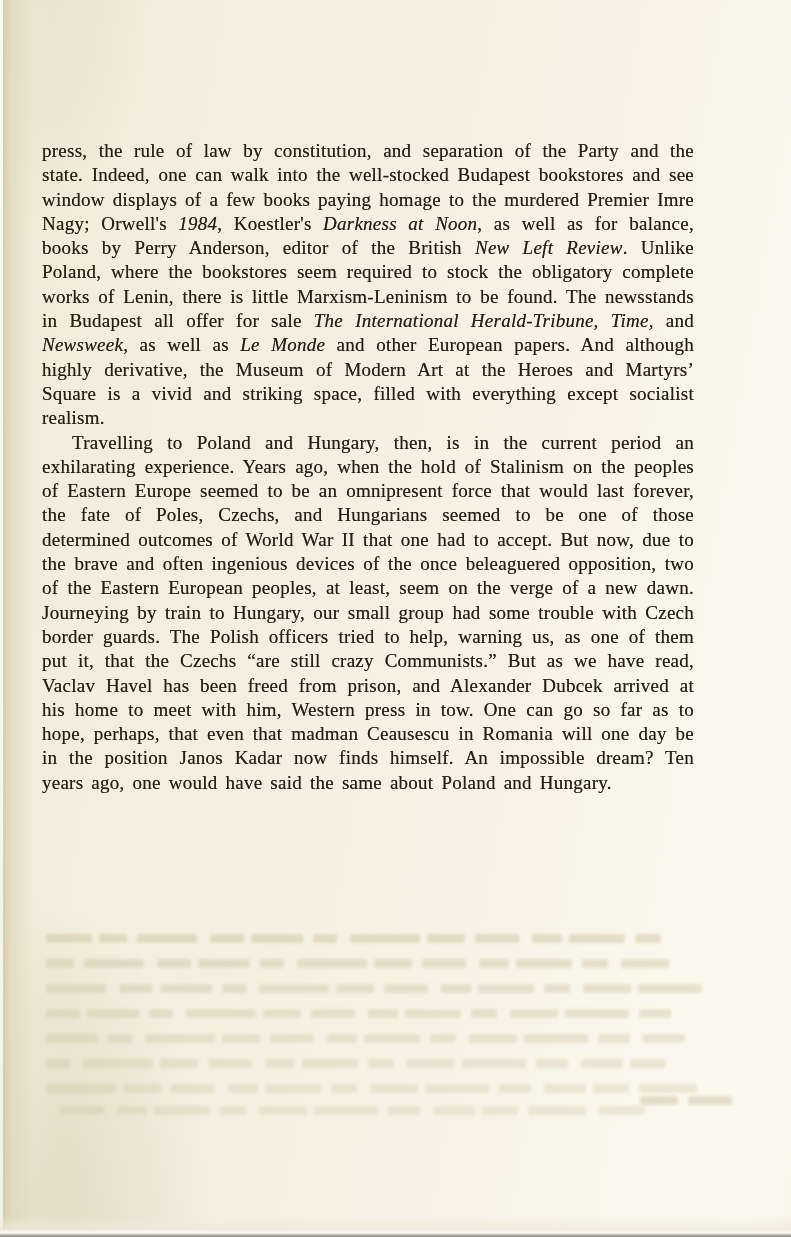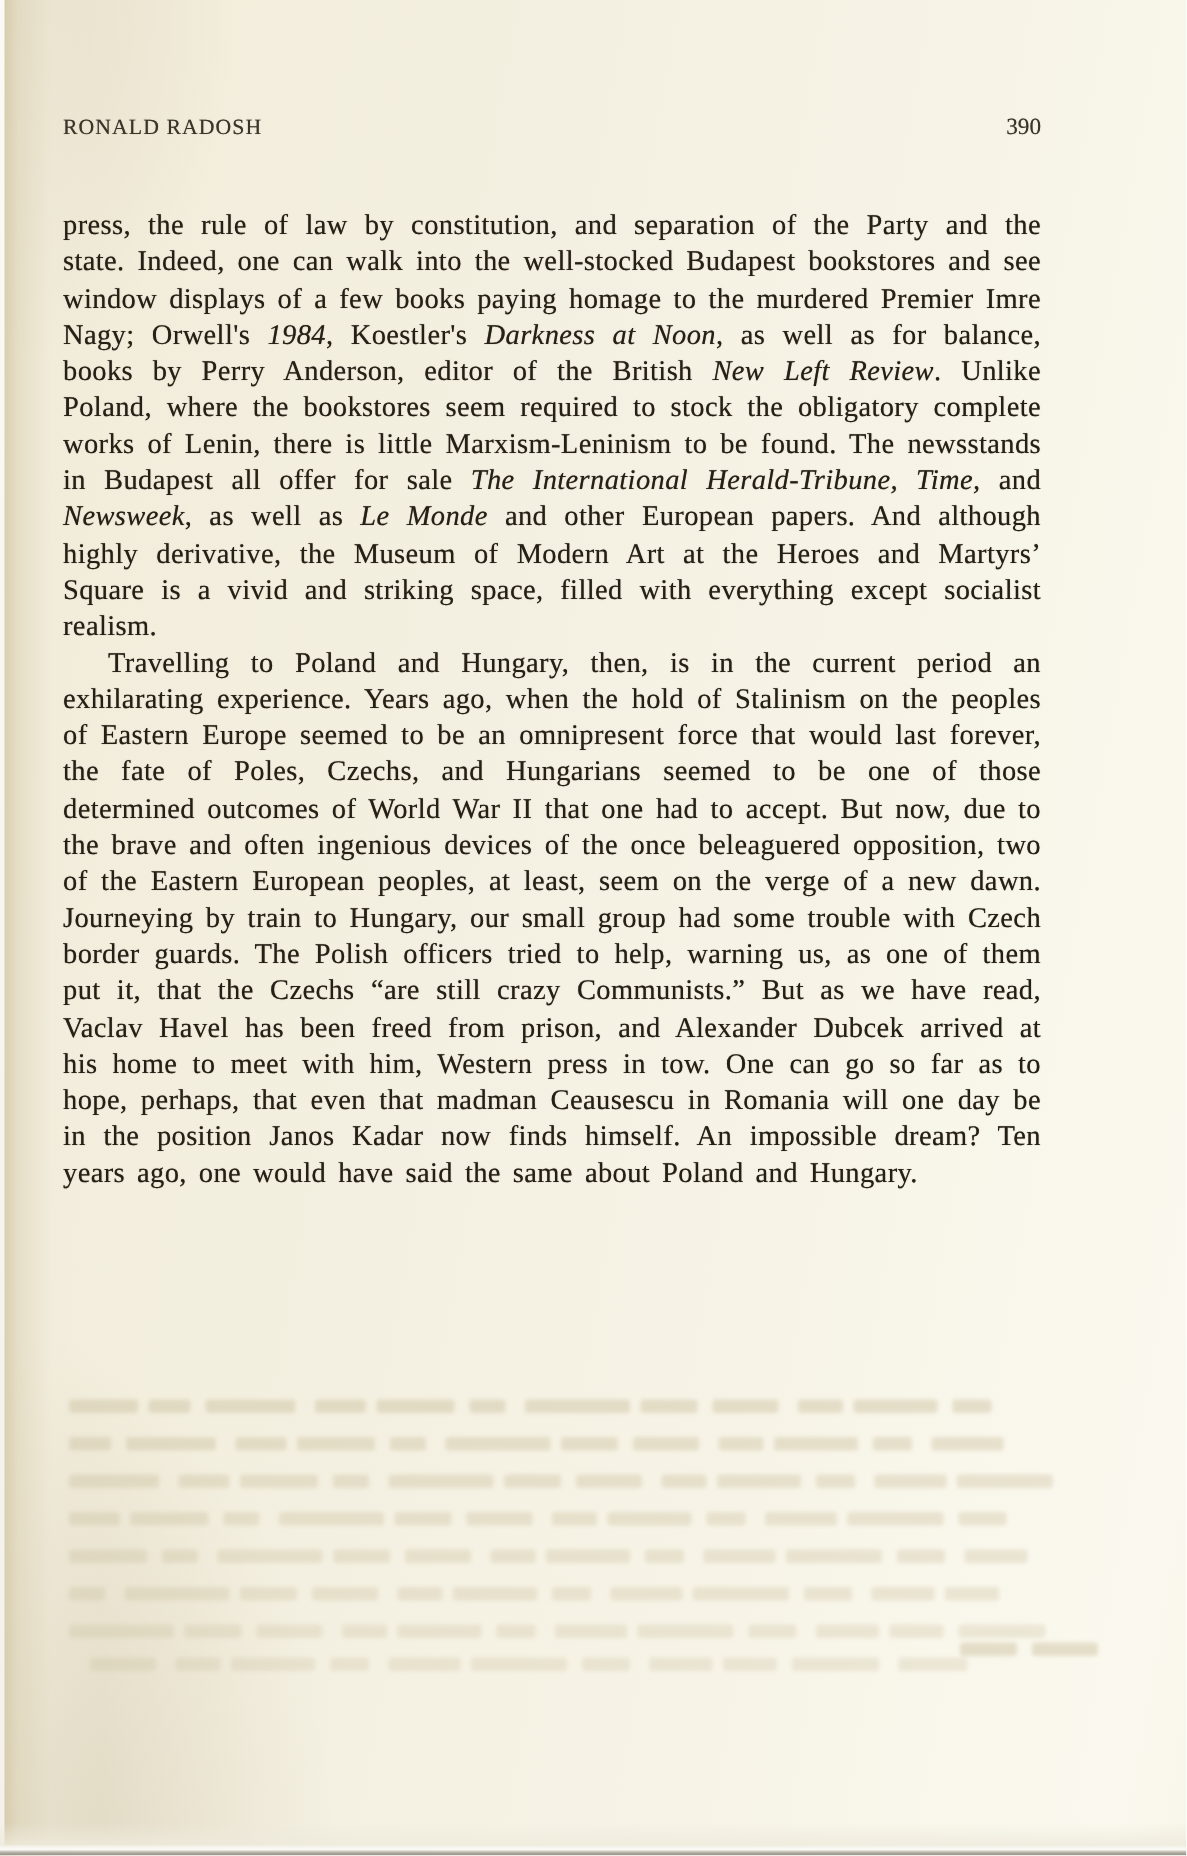--- a/index.html
+++ b/index.html
@@ -33,24 +33,20 @@
   .bottom-edge{position:absolute;left:0;right:0;bottom:0;height:7px;
     background:linear-gradient(to bottom,#efece0 0px,#f8f7f1 2px,#fbfaf6 3px,#b5b1a6 5px,#908c81 7px);}
 </style>
 </head>
 <body>
 
 <div class="page">
 
   <div class="left-sliver"></div>
 
-  <div class="scan-header">
-    <span class="author">RONALD RADOSH</span>
-    <span class="pagenum">390</span>
-  </div>
 
   <div class="body-text">
     <p><span>press, the rule of law by constitution, and separation of the Party and the state. Indeed, one can walk into the well-stocked Budapest bookstores and see window displays of a few books paying homage to the murdered Premier Imre Nagy; Orwell's </span><i>1984</i><span>, Koestler's </span><i>Darkness at Noon</i><span>, as well as for balance, books by Perry Anderson, editor of the British </span><i>New Left Review</i><span>. Unlike Poland, where the bookstores seem required to stock the obligatory complete works of Lenin, there is little Marxism-Leninism to be found. The newsstands in Budapest all offer for sale </span><i>The International Herald-Tribune, Time,</i><span> and </span><i>Newsweek</i><span>, as well as </span><i>Le Monde</i><span> and other European papers. And although highly derivative, the Museum of Modern Art at the Heroes and Martyrs’ Square is a vivid and striking space, filled with everything except socialist realism.</span></p>
     <p class="indent"><span>Travelling to Poland and Hungary, then, is in the current period an exhilarating experience. Years ago, when the hold of Stalinism on the peoples of Eastern Europe seemed to be an omnipresent force that would last forever, the fate of Poles, Czechs, and Hungarians seemed to be one of those determined outcomes of World War II that one had to accept. But now, due to the brave and often ingenious devices of the once beleaguered opposition, two of the Eastern European peoples, at least, seem on the verge of a new dawn. Journeying by train to Hungary, our small group had some trouble with Czech border guards. The Polish officers tried to help, warning us, as one of them put it, that the Czechs “are still crazy Communists.” But as we have read, Vaclav Havel has been freed from prison, and Alexander Dubcek arrived at his home to meet with him, Western press in tow. One can go so far as to hope, perhaps, that even that madman Ceausescu in Romania will one day be in the position Janos Kadar now finds himself. An impossible dream? Ten years ago, one would have said the same about Poland and Hungary.</span></p>
   </div>
 
   <div class="ghost" id="ghost">
       <div class="ghost-row" style="left: 46px; top: 928px; width: 644px; opacity: 0.4;"><span style="width: 46px; margin-right: 7px;"></span><span style="width: 28px; margin-right: 10px;"></span><span style="width: 60px; margin-right: 13px;"></span><span style="width: 34px; margin-right: 7px;"></span><span style="width: 52px; margin-right: 10px;"></span><span style="width: 24px; margin-right: 13px;"></span><span style="width: 70px; margin-right: 7px;"></span><span style="width: 38px; margin-right: 10px;"></span><span style="width: 44px; margin-right: 13px;"></span><span style="width: 30px; margin-right: 7px;"></span><span style="width: 56px; margin-right: 10px;"></span><span style="width: 26px; margin-right: 13px;"></span></div>
       <div class="ghost-row" style="left: 46px; top: 953px; width: 644px; opacity: 0.37;"><span style="width: 28px; margin-right: 10px;"></span><span style="width: 60px; margin-right: 13px;"></span><span style="width: 34px; margin-right: 7px;"></span><span style="width: 52px; margin-right: 10px;"></span><span style="width: 24px; margin-right: 13px;"></span><span style="width: 70px; margin-right: 7px;"></span><span style="width: 38px; margin-right: 10px;"></span><span style="width: 44px; margin-right: 13px;"></span><span style="width: 30px; margin-right: 7px;"></span><span style="width: 56px; margin-right: 10px;"></span><span style="width: 26px; margin-right: 13px;"></span><span style="width: 48px; margin-right: 7px;"></span></div>
       <div class="ghost-row" style="left: 46px; top: 978px; width: 644px; opacity: 0.34;"><span style="width: 60px; margin-right: 13px;"></span><span style="width: 34px; margin-right: 7px;"></span><span style="width: 52px; margin-right: 10px;"></span><span style="width: 24px; margin-right: 13px;"></span><span style="width: 70px; margin-right: 7px;"></span><span style="width: 38px; margin-right: 10px;"></span><span style="width: 44px; margin-right: 13px;"></span><span style="width: 30px; margin-right: 7px;"></span><span style="width: 56px; margin-right: 10px;"></span><span style="width: 26px; margin-right: 13px;"></span><span style="width: 48px; margin-right: 7px;"></span><span style="width: 64px; margin-right: 10px;"></span></div>

